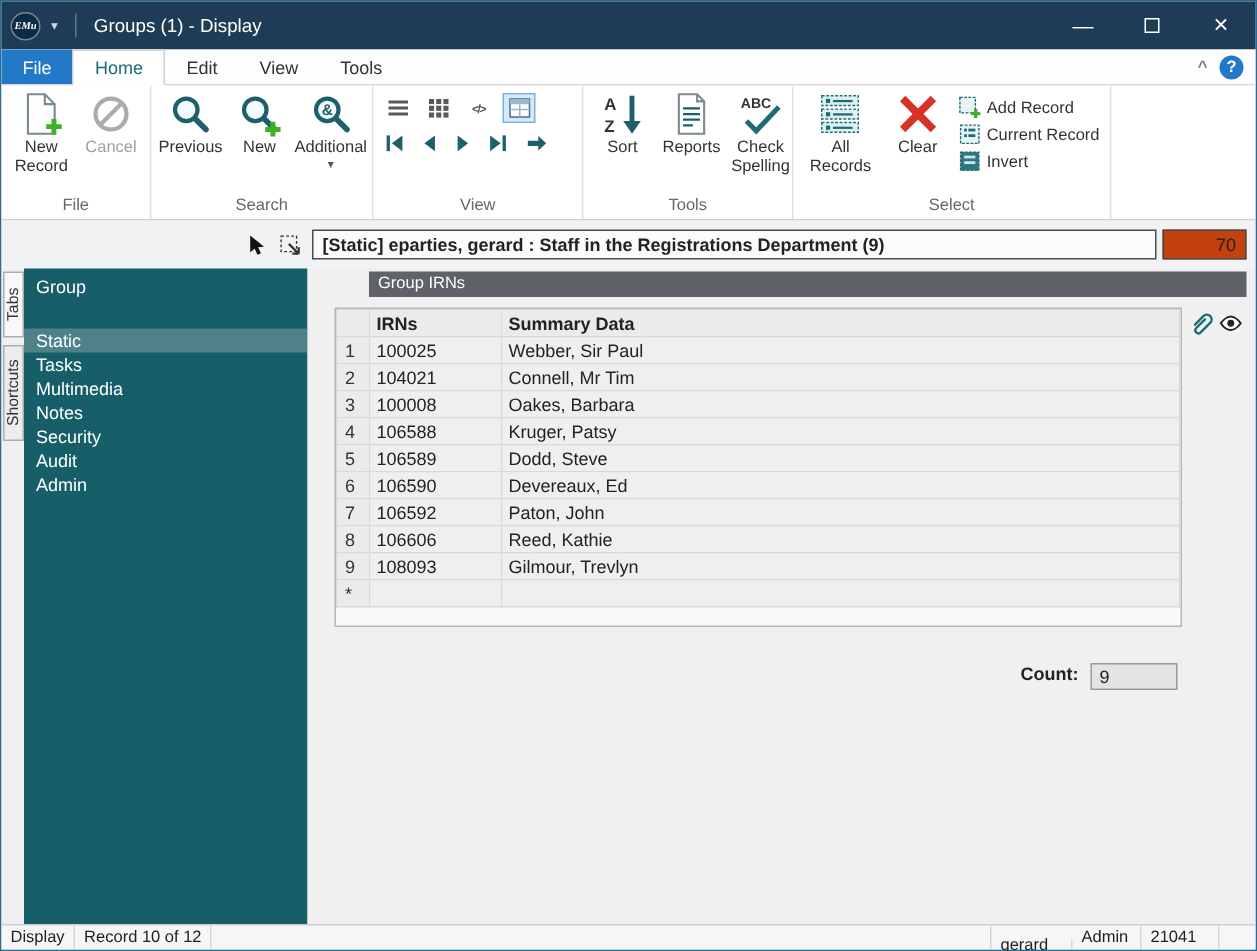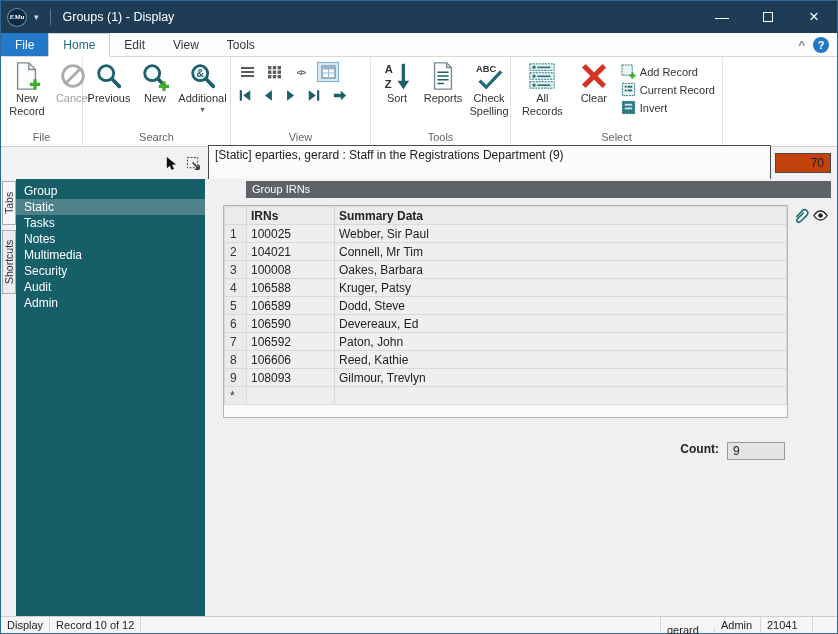--- a/index.html
+++ b/index.html
@@ -42,21 +42,21 @@
   .ribbon { height:90px; background:#fff; display:flex; flex:0 0 auto; border-bottom:1px solid #d0d0d0; }
   .rgroup { display:flex; flex-direction:column; border-right:1px solid #e3e3e3; flex:0 0 auto; }
   .rg-body { flex:1; display:flex; align-items:stretch; padding:2px 3px 0; }
   .rg-label { text-align:center; font-size:11px; color:#666; padding:0 4px 3px; }
   .bigbtn { min-width:46px; padding:2px 3px 0; display:flex; flex-direction:column; align-items:center;
     gap:1px; font-size:11px; color:#333; text-align:center; line-height:1.15; cursor:default; }
   .bigbtn svg { width:30px; height:30px; flex:0 0 auto; }
   .bigbtn.disabled { color:#a0a0a0; }
   .dd-caret { font-size:8px; color:#555; line-height:7px; }
 
-  .g-file { width:82px; } .g-search { width:148px; } .g-view { width:140px; }
+  .g-file { width:100px; } .g-search { width:148px; } .g-view { width:140px; }
   .g-tools { width:140px; } .g-select { width:212px; } .g-filler { flex:1; border-right:none; }
 
   .view-body { display:flex; flex-direction:column; gap:8px; padding:6px 6px 0; }
   .view-modes { display:flex; gap:7px; }
   .vm { width:20px; height:18px; display:flex; align-items:center; justify-content:center; cursor:default; }
   .vm svg { width:15px; height:14px; }
   .vm.selected { background:#d6e9f8; outline:1px solid #7cb1dd; }
   .vm .code-glyph { font-size:8px; font-weight:bold; color:#555; letter-spacing:-1px; }
   .nav-arrows { display:flex; gap:9px; align-items:center; padding-left:1px; }
   .nav-arrows svg { width:14px; height:13px; }
@@ -64,38 +64,38 @@
   .select-body { display:flex; }
   .small-col { display:flex; flex-direction:column; gap:3px; padding:5px 4px 0 4px; }
   .smallbtn { display:flex; align-items:center; gap:4px; font-size:11px; color:#333; white-space:nowrap; cursor:default; }
   .smallbtn svg { width:15px; height:15px; }
 
   
   .context-row { height:32px; background:#f1f2f3; display:flex; align-items:center; flex:0 0 auto; }
   .ctx-left { width:207px; flex:0 0 auto; display:flex; justify-content:flex-end; align-items:center;
     gap:7px; padding-right:7px; }
   .ctx-left svg { width:15px; height:15px; }
-  .summary-box { flex:1; height:36px; border:1px solid #4a4a4a; background:#fbfbfb;
-    font-weight:normal; font-size:12px; padding:2px 6px; margin-right:4px;
+  .summary-box { flex:1; height:20px; border:1px solid #4a4a4a; background:#fbfbfb;
+    font-weight:bold; font-size:12px; padding:2px 6px; margin-right:4px;
     white-space:nowrap; overflow:hidden; }
   .total-box { width:56px; height:20px; border:1px solid #4a4a4a; background:#c2410c;
     text-align:right; padding:2px 6px; margin-right:6px; font-size:12px; }
 
   
   .main { flex:1; display:flex; min-height:0; }
   .vtabs { width:15px; flex:0 0 auto; display:flex; flex-direction:column; padding-top:2px; gap:5px; background:#f0f0f0; }
   .vtab { writing-mode:vertical-rl; transform:rotate(180deg); margin:0 auto;
     border:1px solid #adadad; background:#ececec; color:#333; font-size:10.5px;
     padding:0 0; width:14px; display:flex; align-items:center; justify-content:center; cursor:default; }
   .vtab-tabs { height:44px; background:#f8f8f8; }
   .vtab-shortcuts { height:64px; }
 
   .sidebar { width:189px; flex:0 0 auto; background:#175f68; color:#fff; padding-top:4px; }
   .side-item { height:16px; line-height:16px; padding-left:8px; font-size:12px; white-space:nowrap; cursor:default; }
-  .side-item.selected { background:#4e8188; }
+  .side-item.selected { background:#4e8188;margin-top:20px; }
 
   .content { flex:1; display:flex; flex-direction:column; background:#f0f0f0;
     padding:2px 6px 0 4px; min-width:0; }
   .panel-header { height:17px; background:#5f6368; color:#fff; font-size:11px;
     padding:2px 6px; margin-bottom:7px;margin-left:37px; }
   .table-area { display:flex; align-items:flex-start; }
   .grid-outer { margin-left:14px; width:565px; border:1px solid #b5b5b5; background:#fafafa;
     padding-bottom:12px; }
   table.grid { border-collapse:collapse; width:100%; table-layout:fixed; }
   .grid th, .grid td { border:1px solid #d9d9d9; height:18px; font-size:12px; font-weight:normal;
@@ -395,22 +395,22 @@
 
     <div class="vtabs">
       <div class="vtab vtab-tabs">Tabs</div>
       <div class="vtab vtab-shortcuts">Shortcuts</div>
     </div>
 
     <div class="sidebar">
       <div class="side-item">Group</div>
       <div class="side-item selected">Static</div>
       <div class="side-item">Tasks</div>
+      <div class="side-item">Multimedia</div>
       <div class="side-item">Notes</div>
-      <div class="side-item">Multimedia</div>
       <div class="side-item">Security</div>
       <div class="side-item">Audit</div>
       <div class="side-item">Admin</div>
     </div>
 
     <div class="content">
       <div class="panel-header">Group IRNs</div>
 
       <div class="table-area">
         <div class="grid-outer">

